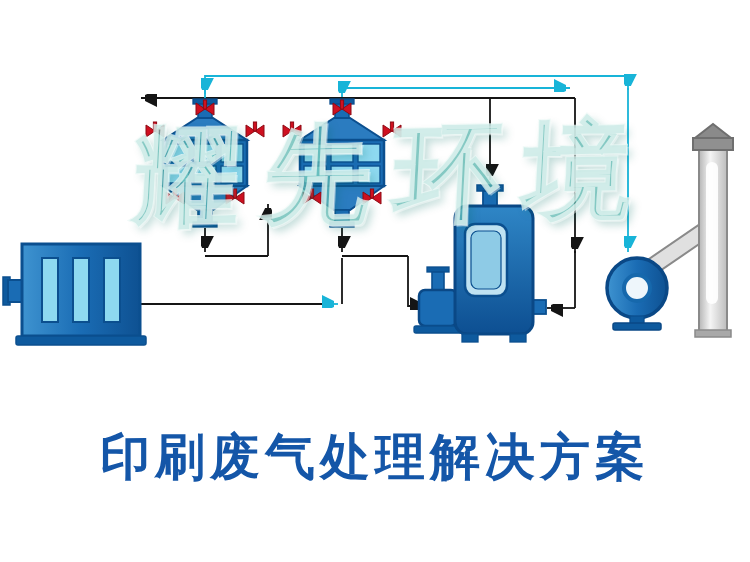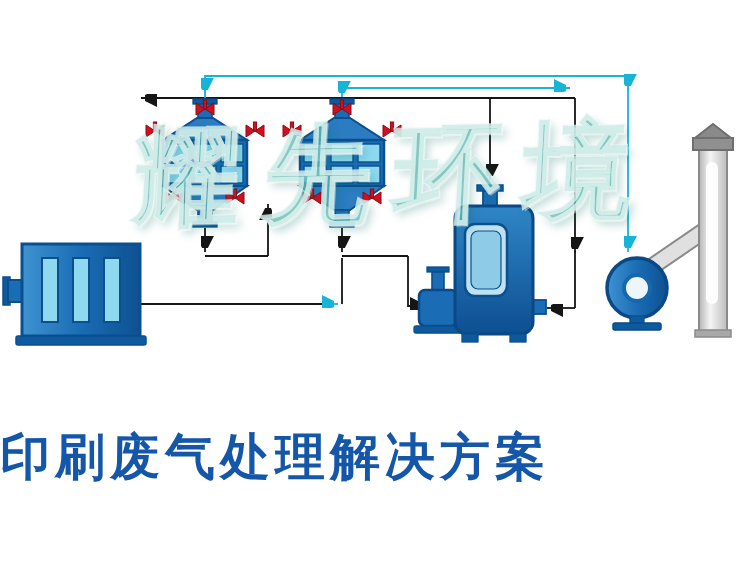--- a/index.html
+++ b/index.html
@@ -13,21 +13,21 @@
     font-family:"Liberation Serif","DejaVu Serif",serif;
     font-size:108px;font-weight:bold;line-height:1.1;white-space:nowrap;
     letter-spacing:22px;
     color:rgba(30,158,148,0.50);
     -webkit-text-stroke:2px rgba(235,248,246,0.75);
     text-shadow:2px 2px 0 rgba(255,255,255,0.45), 5px 5px 8px rgba(0,110,100,0.25);
     transform:skewX(-4deg) rotate(-1deg);
     pointer-events:none;z-index:3;
   }
   .title{
-    position:absolute;left:0;right:0;top:424px;
+    position:absolute;left:0;right:0;top:424px;text-align:center;
     font-family:"Liberation Serif","DejaVu Serif",serif;
     font-size:50px;font-weight:900;letter-spacing:5px;color:#1456a8;
     z-index:2;
   }
 </style>
 </head>
 <body>
 
 <div class="stage">
 

